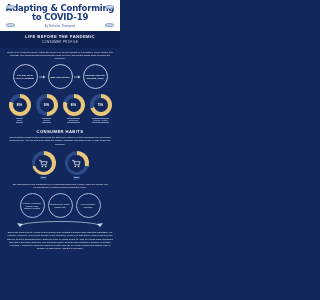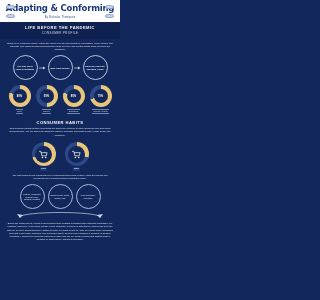--- a/index.html
+++ b/index.html
@@ -196,20 +196,21 @@
 </head>
 <body>
 
 <div class="poster">
 
   <div class="header">
     <div class="mask m1"></div>
     <div class="mask m2"></div>
     <div class="title">
       <span>Adapting &amp; Conforming</span>
+      <span class="l2">to COVID-19</span>
     </div>
     <div class="byline">By Nicholas Thompson</div>
     <div class="mask m3"></div>
     <div class="mask m4"></div>
   </div>
 
   <div class="band">
     <div class="band-title">LIFE BEFORE THE PANDEMIC</div>
     <div class="band-sub">CONSUMER PROFILE</div>
   </div>

